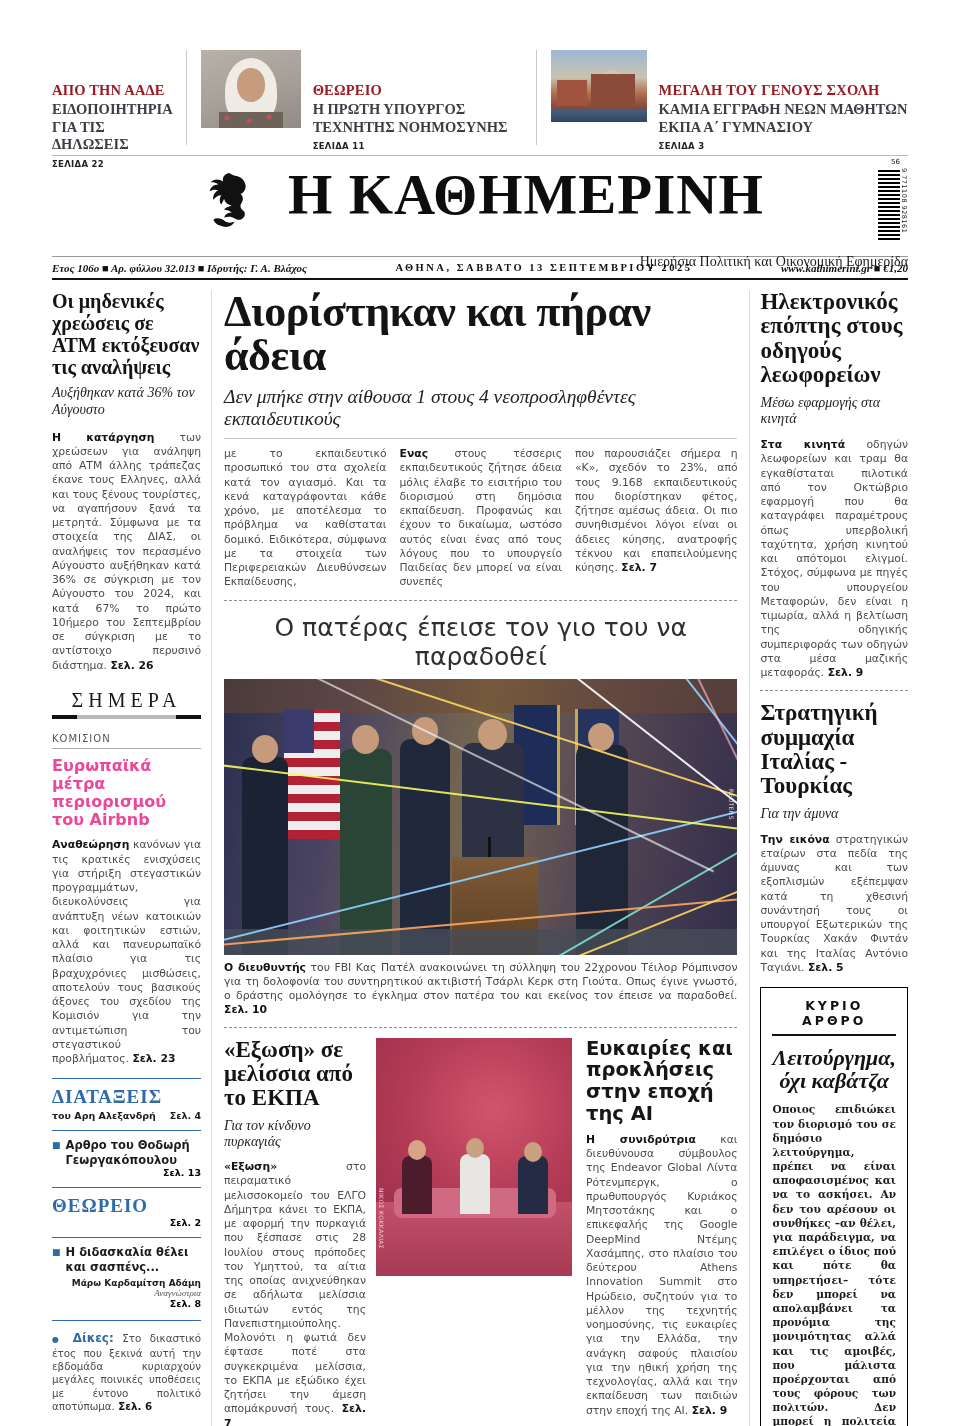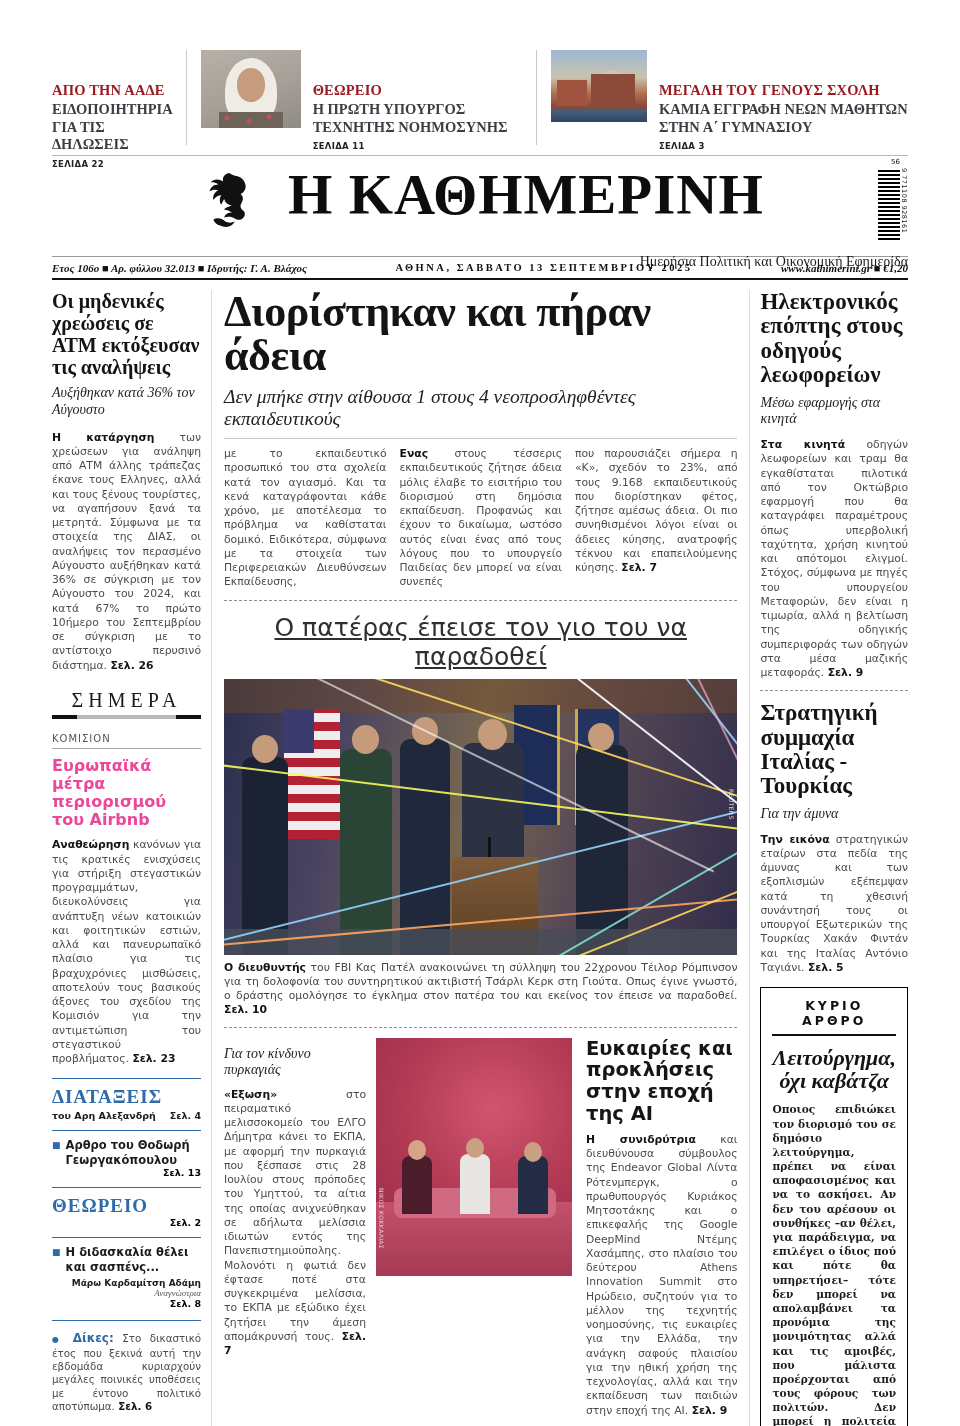--- a/index.html
+++ b/index.html
@@ -82,21 +82,21 @@
   .briefs { border-top:1px solid #2e6ba8; margin-top:2px; padding-top:10px; }
   .brief { margin-bottom:11px; font-size:10.3px; color:#4b4b4b; line-height:1.3; text-align:justify; }
   .brief .bl { color:#2e6ba8; font-weight:bold; font-size:12px; }
   .brief .bu { color:#2e6ba8; font-size:8px; }
 
   
   .hl { font-size:44px; line-height:1; letter-spacing:-.5px; }
   .hl-deck { font-size:19.5px; margin:8px 0 8px; border-bottom:1px solid #c9c9c9; padding-bottom:8px; }
   .cols3 { display:flex; gap:13px; }
   .cols3 > div { flex:1; }
-  .photo-head { font-size:25px; color:#2f2f2f; text-align:center; margin:12px 0 8px; font-weight:400;text-decoration:underline; }
+  .photo-head { font-size:25px; color:#2f2f2f; text-align:center; margin:12px 0 8px; font-weight:400; }
 
   .fbi { position:relative; width:100%; height:276px; overflow:hidden;
          background:linear-gradient(100deg,#2b2f4e 0%,#494361 22%,#77674f 48%,#584a55 68%,#322d4b 100%); }
   .fbi .ceil { position:absolute; top:0; left:0; right:0; height:34px; background:rgba(116,74,38,.45); }
   .fbi .flag-us { position:absolute; left:60px; top:30px; width:56px; height:130px;
                   background:repeating-linear-gradient(0deg,#b22234 0 9px,#eee 9px 18px); }
   .fbi .flag-us:before { content:""; position:absolute; left:0; top:0; width:30px; height:44px; background:#3c3b6e; }
   .fbi .flag2 { position:absolute; left:290px; top:26px; width:46px; height:120px; background:#1d2d57; border-right:3px solid #c9a84c; }
   .fbi .flag3 { position:absolute; right:118px; top:30px; width:44px; height:116px; background:#24345e; border-left:3px solid #c9a84c; }
   .fbi .fig { position:absolute; border-radius:10px 10px 0 0; }
@@ -163,21 +163,21 @@
     <div class="teaser">
       <div class="t-photo p-city">
         <div class="block1"></div>
         <div class="dome"></div>
         <div class="block2"></div>
         <div class="water"></div>
 
       </div>
       <div>
         <div class="t-kicker">ΜΕΓΑΛΗ ΤΟΥ ΓΕΝΟΥΣ ΣΧΟΛΗ</div>
-        <div class="t-title">ΚΑΜΙΑ ΕΓΓΡΑΦΗ ΝΕΩΝ ΜΑΘΗΤΩΝ ΣΤΗΝ Α΄ ΓΥΜΝΑΣΙΟΥ</div>
+        <div class="t-title">ΚΑΜΙΑ ΕΓΓΡΑΦΗ ΝΕΩΝ ΜΑΘΗΤΩΝ ΕΚΠΑ Α΄ ΓΥΜΝΑΣΙΟΥ</div>
         <div class="t-page">ΣΕΛΙΔΑ 3</div>
       </div>
     </div>
   </div>
 
   <div class="masthead">
     <div class="mh-row">
       <svg class="griffin" viewBox="0 0 64 64">
         <path fill="#111" d="M34 4c-5 1-7 5-6 9-4-3-10-3-13 1 3-1 6 0 8 2-5 0-8 3-9 7 3-2 6-2 9-1-4 2-6 6-5 10 2-3 5-5 8-5-2 3-2 7 0 10l3-6c1 4 4 6 8 7-3 1-6 1-8 4 3 0 6 1 8 3-4 0-7 2-8 5 4-1 8-1 11 1 3 2 7 2 9-1 2-2 2-5 0-7-3-2-4-5-2-8s2-7-1-9c4-2 6-6 5-10-1-5-6-9-11-9-2-1-4-2-6-3z"></path>
         <path fill="#111" d="M18 52c4-2 9-1 12 2 3 2 7 2 10 0-2 5-8 7-13 5-4-1-8-3-9-7z"></path>
@@ -299,20 +299,21 @@
             <div class="str" style="left:40px;top:290px;width:560px;background:#ffd75e;transform:rotate(-22deg);"></div>
             <div class="str" style="left:260px;top:-10px;width:420px;background:#f7a9c4;transform:rotate(64deg);opacity:.7;"></div>
             <div class="vcredit" style="right:2px;top:110px;color:rgba(255,255,255,.75);">REUTERS</div>
           </div>
 
           <p class="photo-cap"><span class="lead">Ο διευθυντής</span><span> του FBI Κας Πατέλ ανακοινώνει τη σύλληψη του 22χρονου Τέιλορ Ρόμπινσον για τη δολοφονία του συντηρητικού ακτιβιστή Τσάρλι Κερκ στη Γιούτα. Οπως έγινε γνωστό, ο δράστης ομολόγησε το έγκλημα στον πατέρα του και εκείνος τον έπεισε να παραδοθεί.</span> <span class="pageref">Σελ. 10</span></p>
           <div class="dashed"></div>
 
           <div class="subrow">
             <div class="ekpa">
+              <div class="serif-head ekpa-title">«Εξωση» σε μελίσσια από το ΕΚΠΑ</div>
               <div class="deck ekpa-deck">Για τον κίνδυνο πυρκαγιάς</div>
               <p class="body-txt"><span class="lead">«Εξωση»</span><span> στο πειραματικό μελισσοκομείο του ΕΛΓΟ Δήμητρα κάνει το ΕΚΠΑ, με αφορμή την πυρκαγιά που ξέσπασε στις 28 Ιουλίου στους πρόποδες του Υμηττού, τα αίτια της οποίας ανιχνεύθηκαν σε αδήλωτα μελίσσια ιδιωτών εντός της Πανεπιστημιούπολης. Μολονότι η φωτιά δεν έφτασε ποτέ στα συγκεκριμένα μελίσσια, το ΕΚΠΑ με εξώδικο έχει ζητήσει την άμεση απομάκρυνσή τους.</span> <span class="pageref">Σελ. 7</span></p>
             </div>
 
             <div class="aiphoto">
               <div class="floor"></div>
               <div class="couch"></div>
               <div class="fig" style="left:26px;bottom:62px;width:30px;height:58px;background:#4a1c2c;"></div>
               <div class="head" style="left:32px;bottom:116px;width:18px;height:20px;background:#d8a487;"></div>
               <div class="fig" style="left:84px;bottom:62px;width:30px;height:60px;background:#e8e6e2;"></div>

